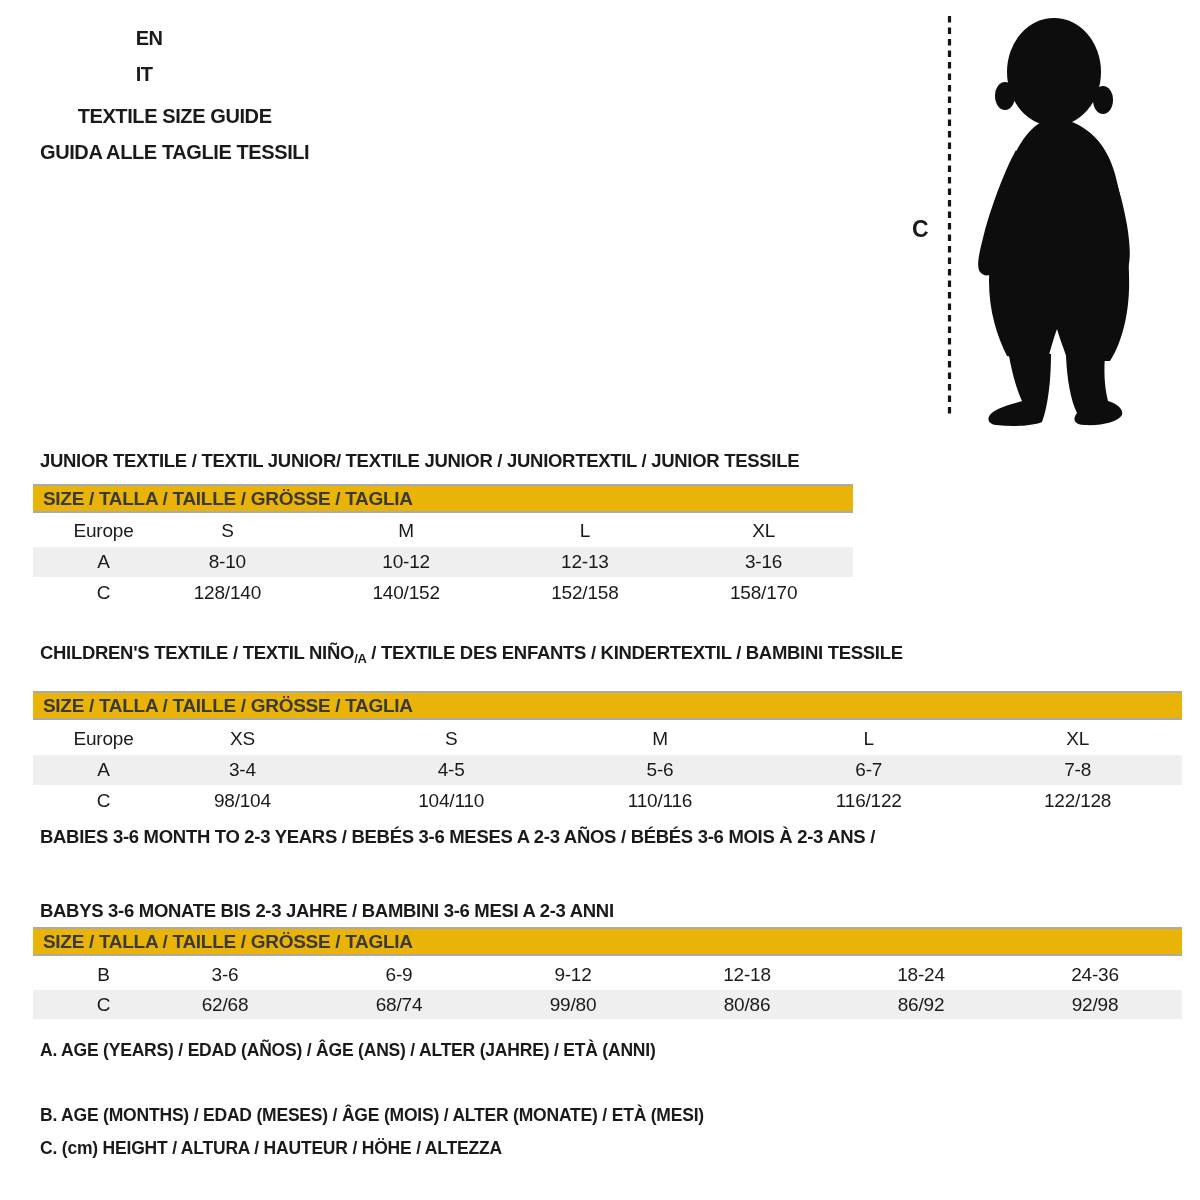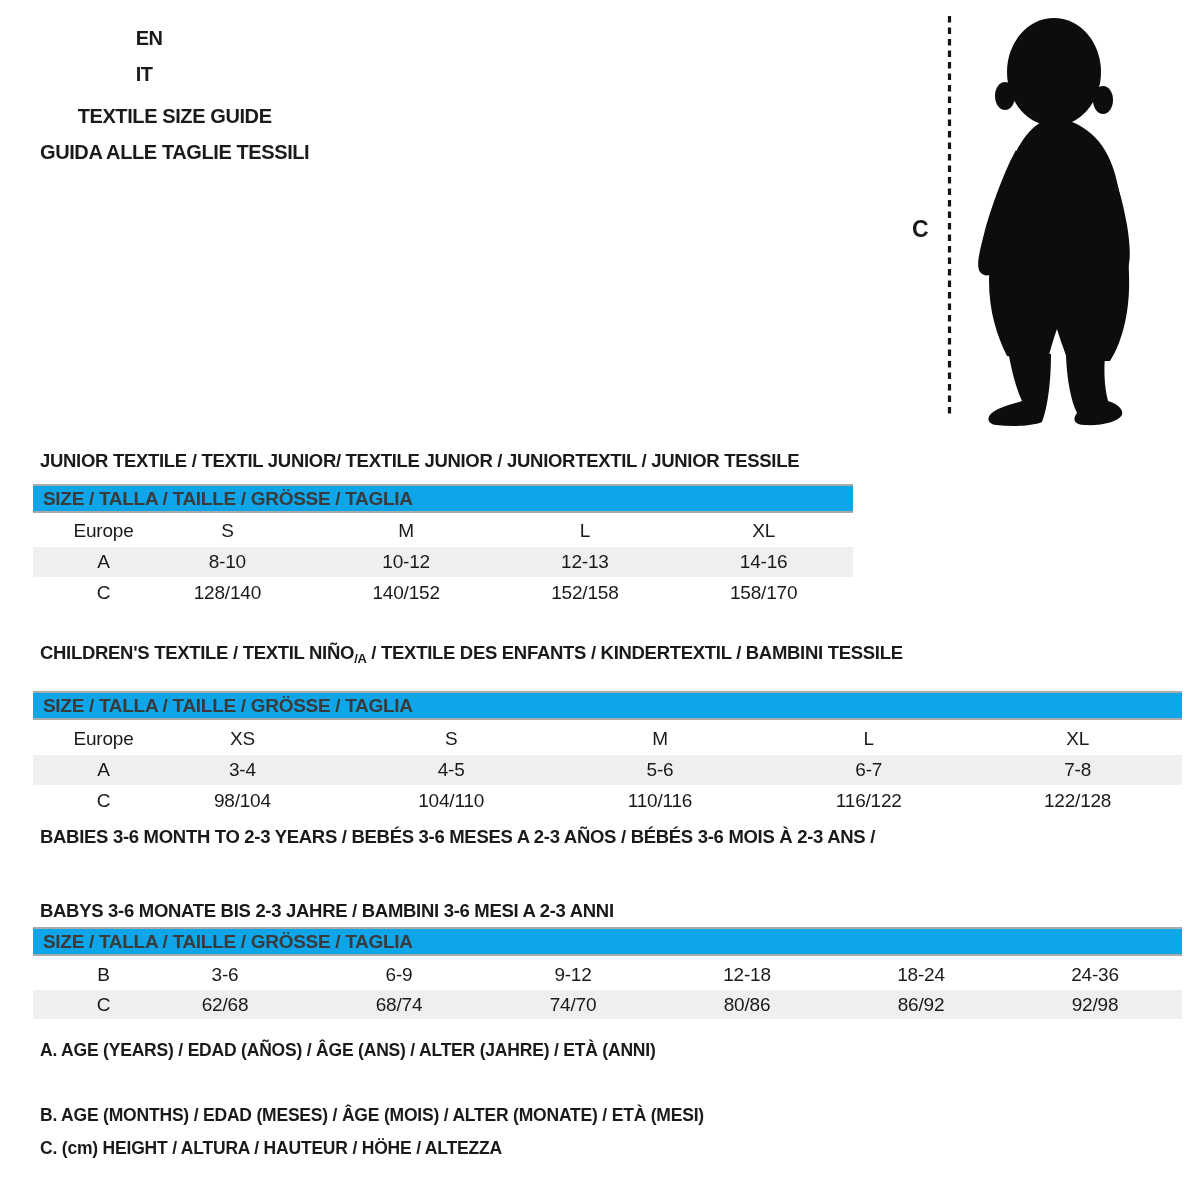--- a/index.html
+++ b/index.html
@@ -25,21 +25,21 @@
   .section-title { position:absolute; left:40px; font-weight:bold;
     font-size:18.5px; letter-spacing:-0.3px; white-space:nowrap; line-height:20px; }
   .title-junior { top:436px; }
   .title-children { top:628px; }
   .title-babies-1 { top:812px; }
   .title-babies-2 { top:886px; }
   .sub-a { font-size:13px; display:inline-block; transform:translateY(4px); }
 
   
   .size-bar { position:absolute; left:33px; height:29px; box-sizing:border-box;
-    background:#0ea5e9; border-top:2px solid #aaaaaa; border-bottom:2px solid #aaaaaa;
+    background:#eab308; border-top:2px solid #aaaaaa; border-bottom:2px solid #aaaaaa;
     display:flex; align-items:center; padding-left:10px;
     font-weight:bold; font-size:19px; letter-spacing:-0.3px; color:#3a3a3a;
     white-space:nowrap; }
   .bar-junior   { top:484px; width:820px; }
   .bar-children { top:691px; width:1149px; }
   .bar-babies   { top:927px; width:1149px; }
 
   
   .trow { position:absolute; left:33px; display:grid; align-items:center;
     font-size:19px; letter-spacing:-0.2px; }
@@ -108,21 +108,21 @@
   <span class="cell">S</span>
   <span class="cell">M</span>
   <span class="cell">L</span>
   <span class="cell">XL</span>
 </div>
 <div class="trow junior-cols jr-a gray">
   <span class="rlabel">A</span>
   <span class="cell">8-10</span>
   <span class="cell">10-12</span>
   <span class="cell">12-13</span>
-  <span class="cell">14-16</span>
+  <span class="cell">3-16</span>
 </div>
 <div class="trow junior-cols jr-c">
   <span class="rlabel">C</span>
   <span class="cell">128/140</span>
   <span class="cell">140/152</span>
   <span class="cell">152/158</span>
   <span class="cell">158/170</span>
 </div>
 
 <h2 class="section-title title-children"><span>CHILDREN'S TEXTILE / TEXTIL NIÑO</span><span class="sub-a">/A</span><span> / TEXTILE DES ENFANTS / KINDERTEXTIL / BAMBINI TESSILE</span></h2>
@@ -163,21 +163,21 @@
   <span class="cell">6-9</span>
   <span class="cell">9-12</span>
   <span class="cell">12-18</span>
   <span class="cell">18-24</span>
   <span class="cell">24-36</span>
 </div>
 <div class="trow babies-cols bb-c gray">
   <span class="rlabel">C</span>
   <span class="cell">62/68</span>
   <span class="cell">68/74</span>
-  <span class="cell">74/70</span>
+  <span class="cell">99/80</span>
   <span class="cell">80/86</span>
   <span class="cell">86/92</span>
   <span class="cell">92/98</span>
 </div>
 
 <div class="legend-line legend-a">A. AGE (YEARS) / EDAD (AÑOS) / ÂGE (ANS) / ALTER (JAHRE) / ETÀ (ANNI)</div>
 <div class="legend-line legend-b">B. AGE (MONTHS) / EDAD (MESES) / ÂGE (MOIS) / ALTER (MONATE) / ETÀ (MESI)</div>
 <div class="legend-line legend-c">C. (cm) HEIGHT / ALTURA / HAUTEUR / HÖHE / ALTEZZA</div>
 
 </body></html>

